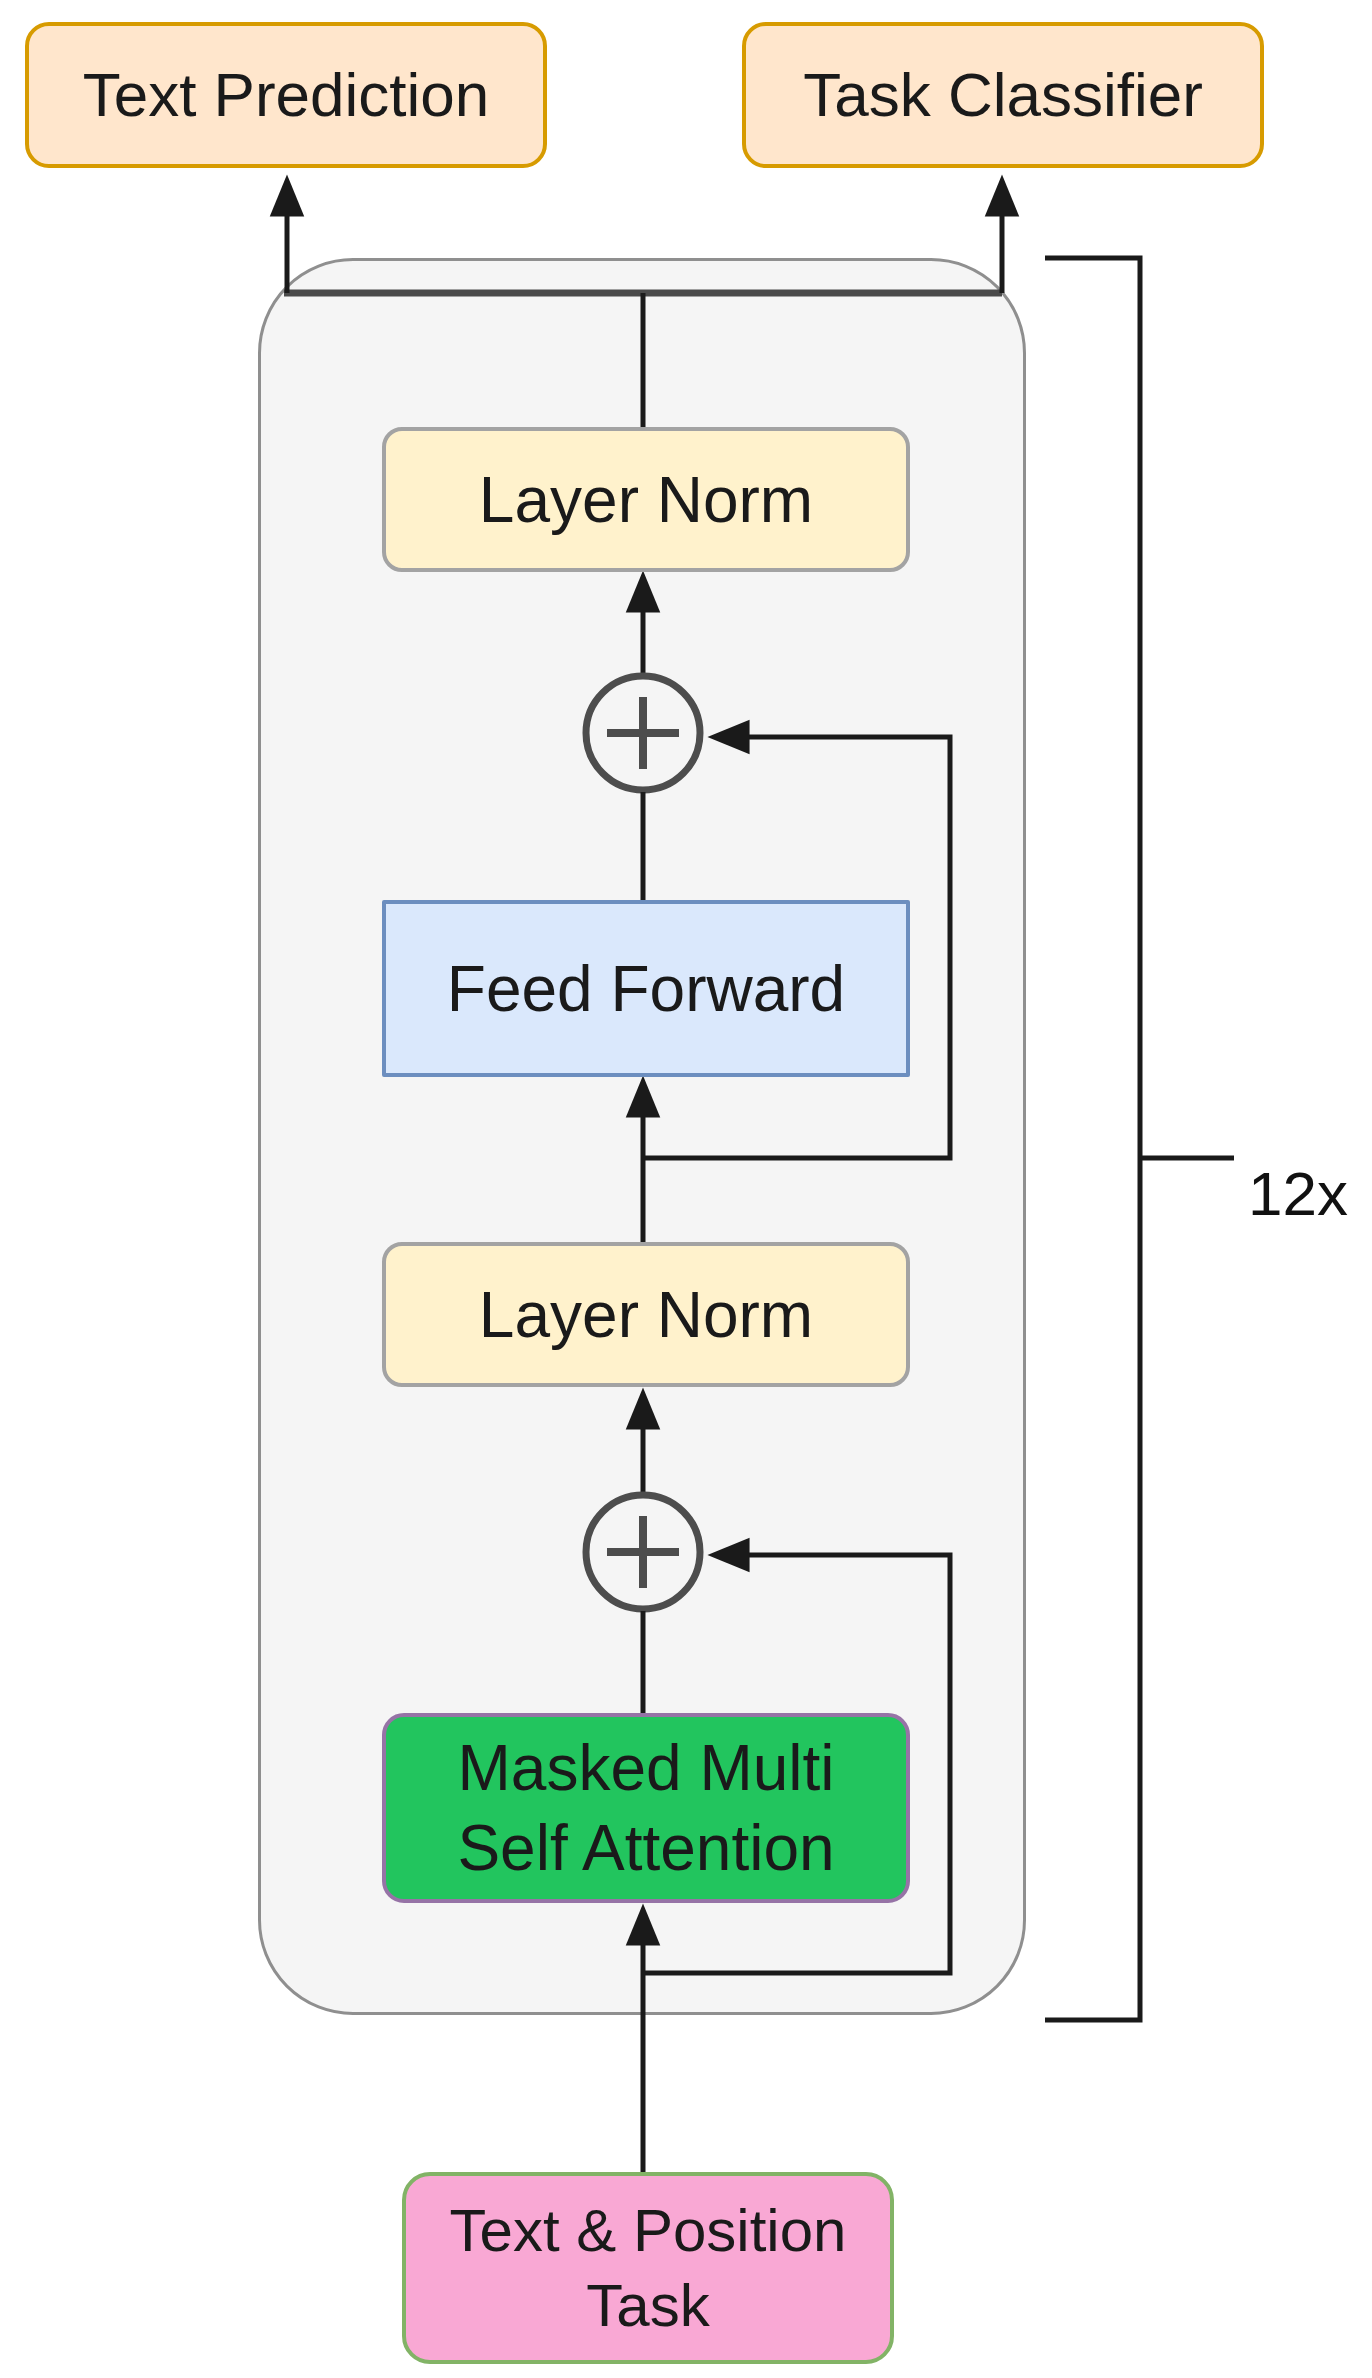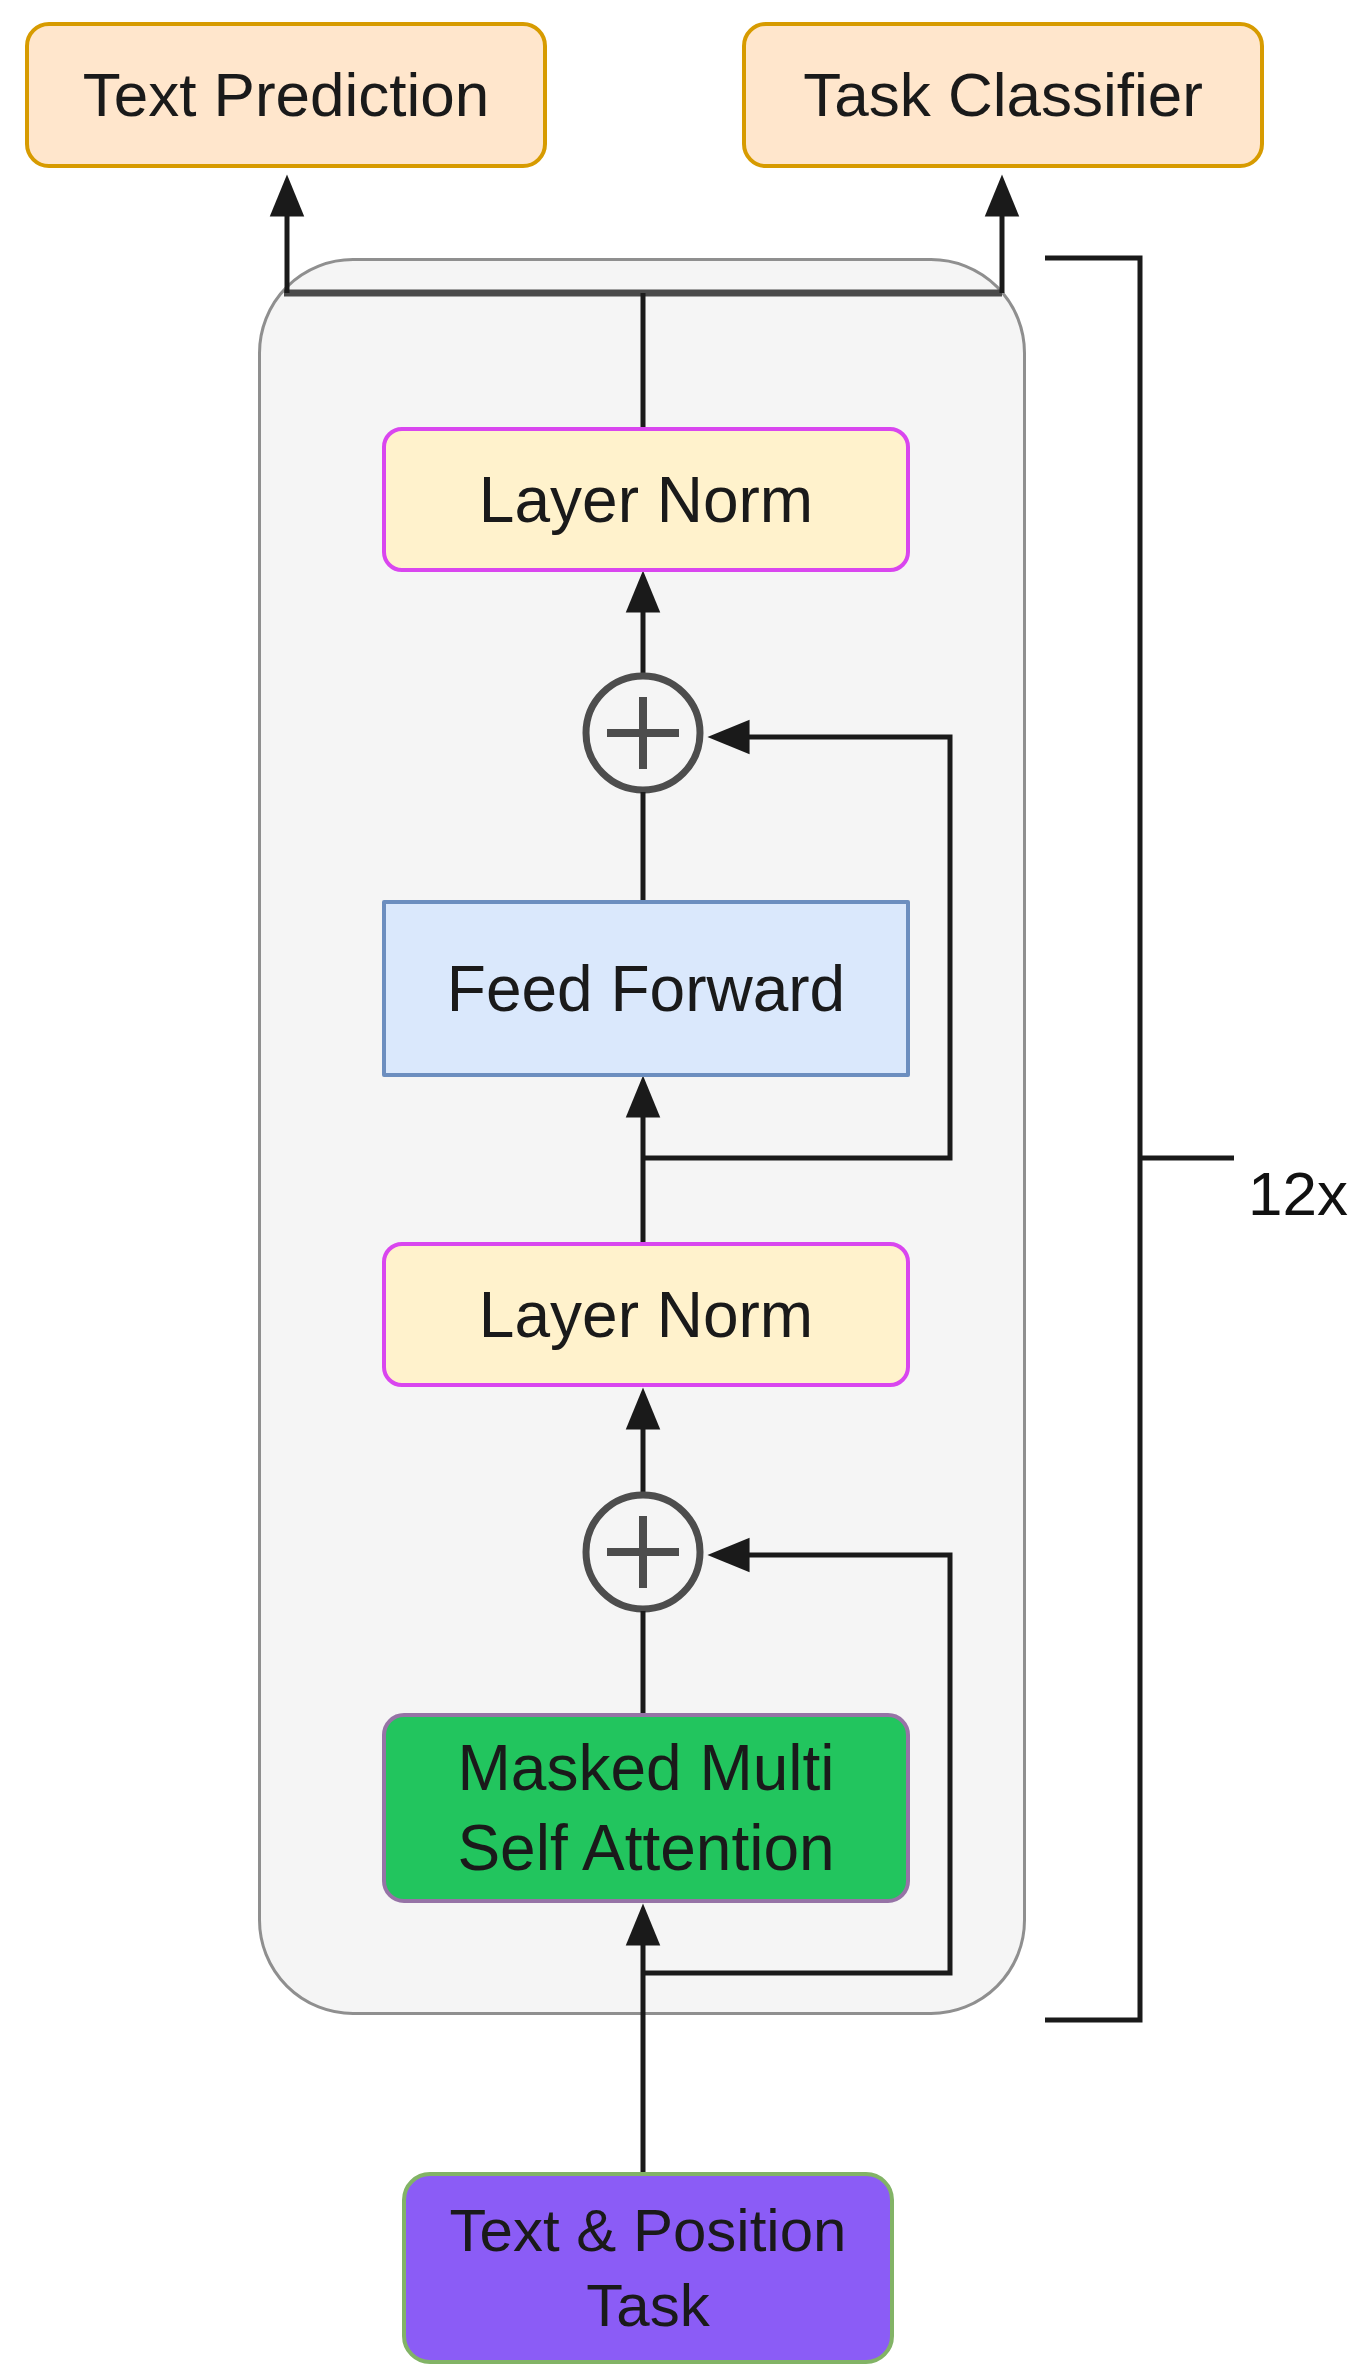--- a/index.html
+++ b/index.html
@@ -10,24 +10,24 @@
   .wires{position:absolute;left:0;top:0;width:1372px;height:2378px;pointer-events:none;}
   .box{
     position:absolute;display:flex;flex-direction:column;align-items:center;justify-content:center;
     text-align:center;box-sizing:border-box;line-height:1.25;
   }
   .frame{
     position:absolute;left:258px;top:258px;width:768px;height:1757px;
     background:#f5f5f5;border:3px solid #8f8f8f;border-radius:95px;box-sizing:border-box;
   }
   .orange{background:#ffe6cc;border:4px solid #d79b00;border-radius:24px;font-size:62px;}
-  .yellow{background:#fff2cc;border:4px solid #d946ef;border-radius:20px;font-size:64px;}
+  .yellow{background:#fff2cc;border:4px solid #a3a3a3;border-radius:20px;font-size:64px;}
   .blue  {background:#dae8fc;border:4px solid #6c8ebf;border-radius:2px;font-size:64px;}
   .purple{background:#22c55e;border:4px solid #9673a6;border-radius:22px;font-size:64px;}
-  .green {background:#8b5cf6;border:4px solid #82b366;border-radius:28px;font-size:60px;}
+  .green {background:#f9a8d4;border:4px solid #82b366;border-radius:28px;font-size:60px;}
 
   .text-prediction{left:25px;top:22px;width:522px;height:146px;}
   .task-classifier{left:742px;top:22px;width:522px;height:146px;}
   .layer-norm-1{left:382px;top:427px;width:528px;height:145px;}
   .feed-forward{left:382px;top:900px;width:528px;height:177px;}
   .layer-norm-2{left:382px;top:1242px;width:528px;height:145px;}
   .masked-attention{left:382px;top:1713px;width:528px;height:190px;}
   .embed{left:402px;top:2172px;width:492px;height:192px;}
 
   .repeat-label{

